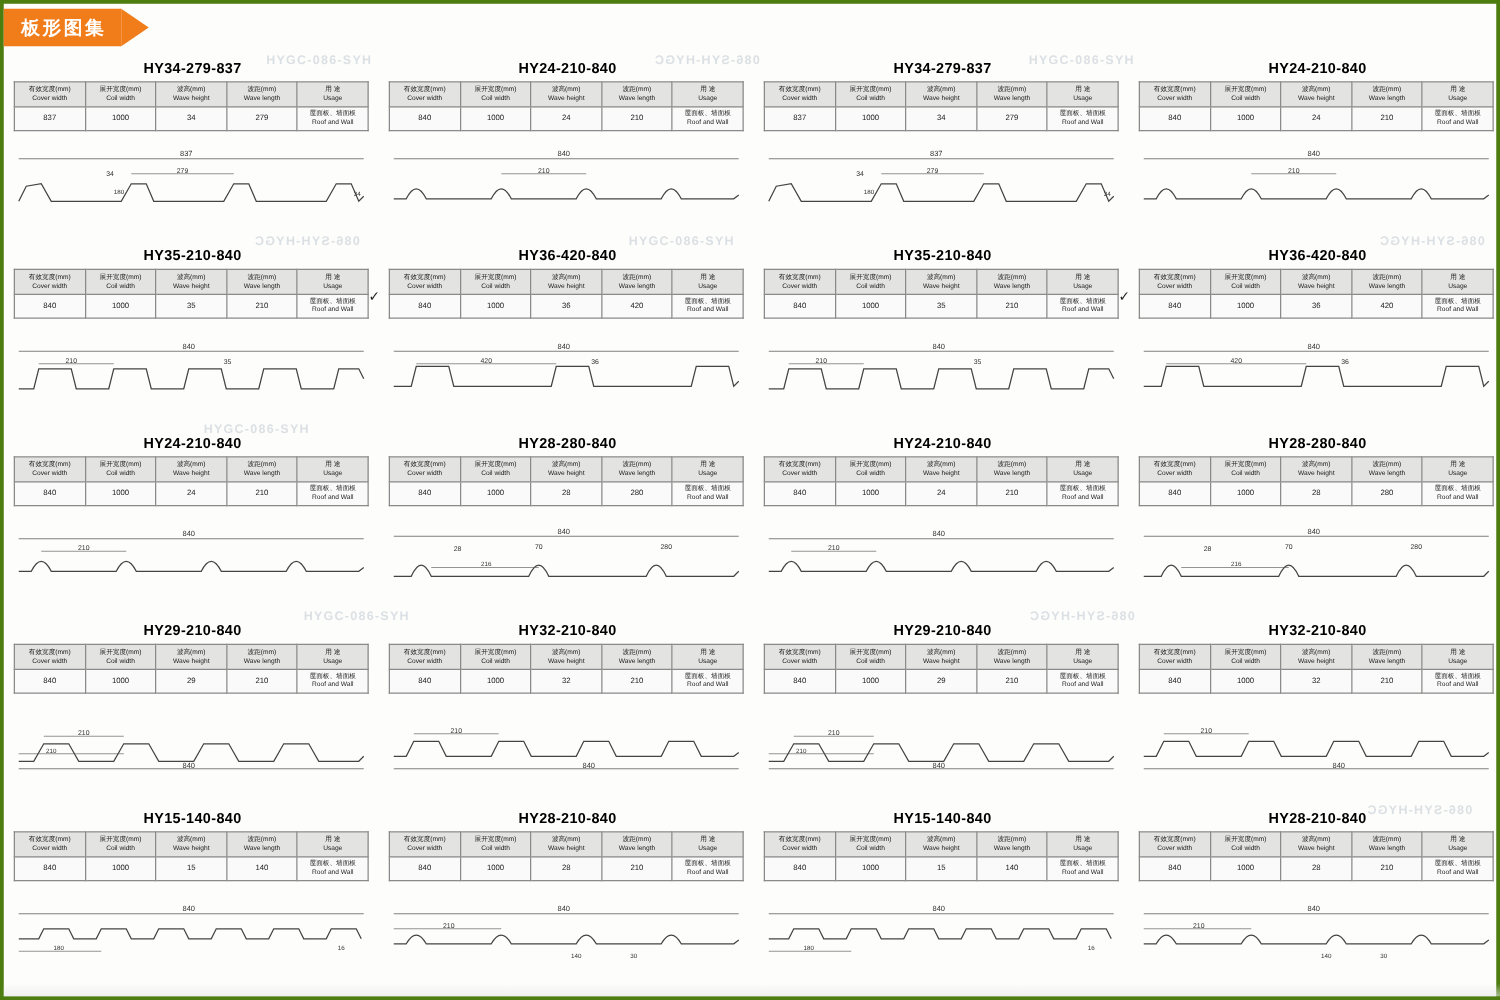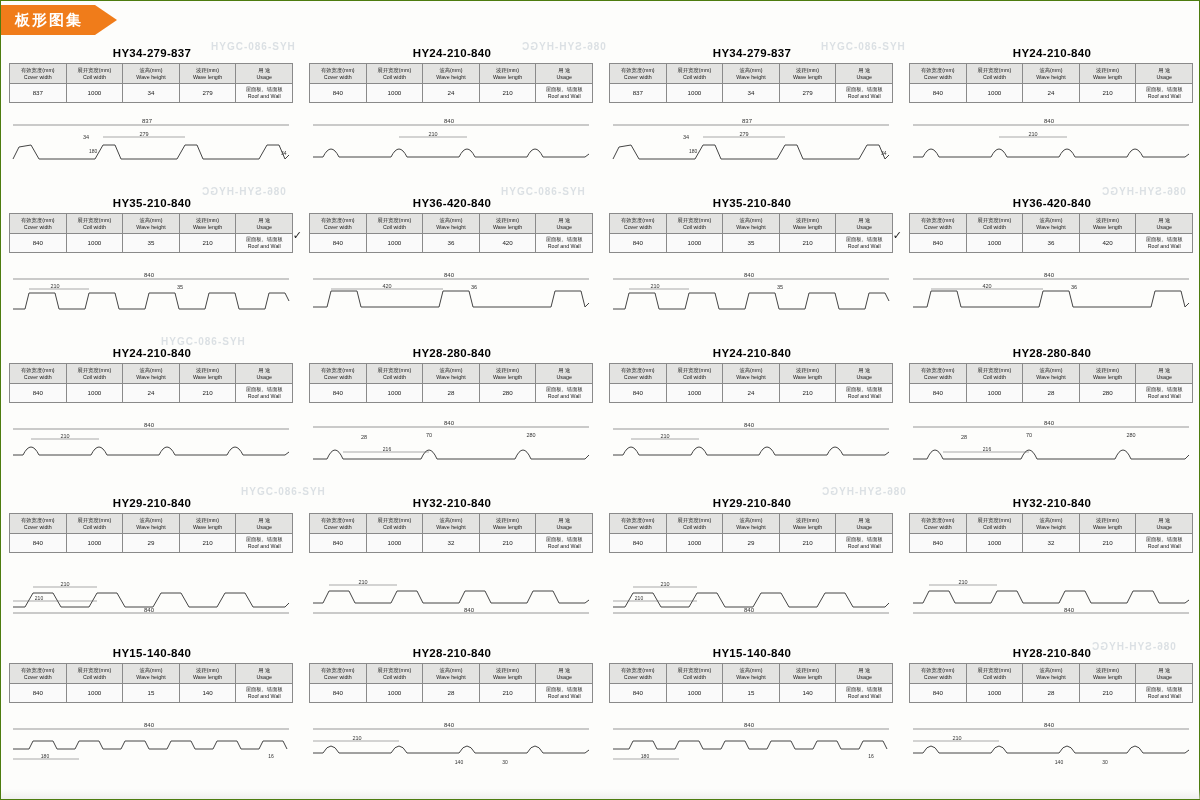--- a/index.html
+++ b/index.html
@@ -14,21 +14,21 @@
     color: #111;
     overflow: hidden;
     position: relative;
   }
   .page {
     width: 1200px;
     height: 800px;
     position: relative;
     background: #fdfdfb;
     box-sizing: border-box;
-    border: 1px solid #4d7c0f;
+    border: 3px solid #4d7c0f;
   }
   
   .banner {
     position: absolute;
     top: 4px;
     left: 0px;
     height: 30px;
     display: flex;
     align-items: stretch;
     z-index: 30;

